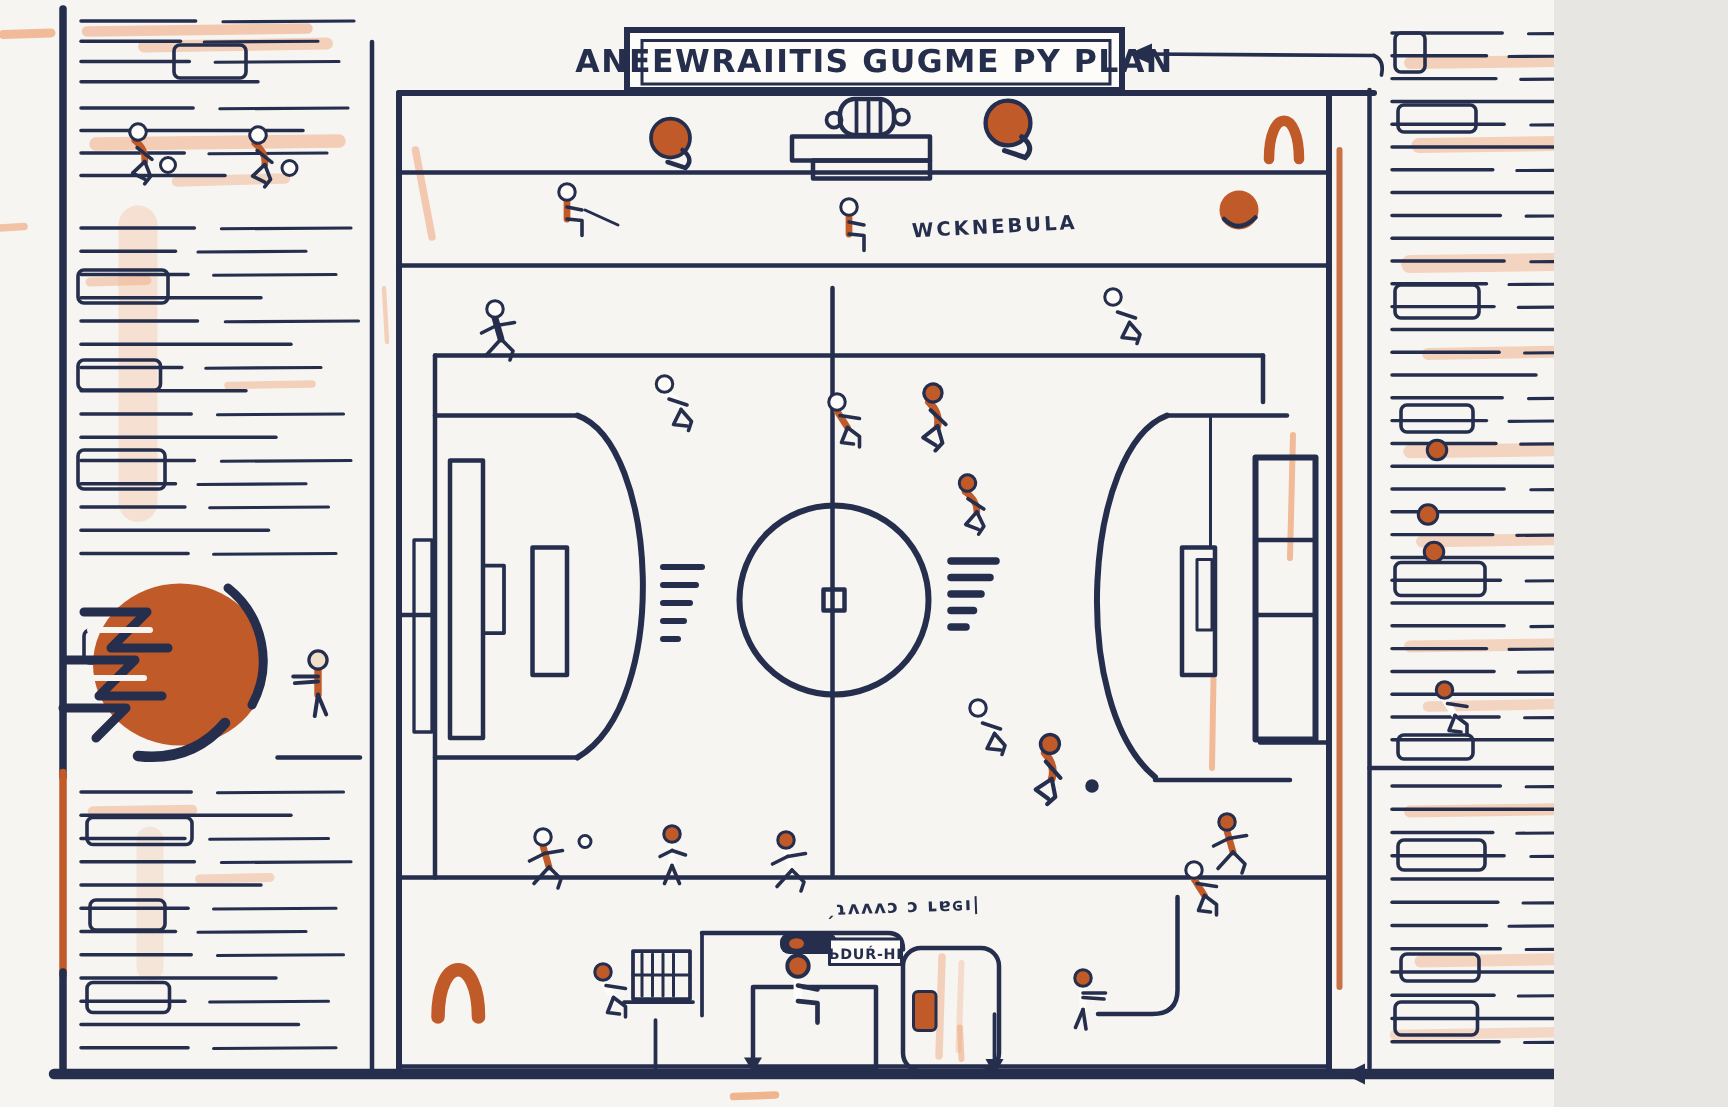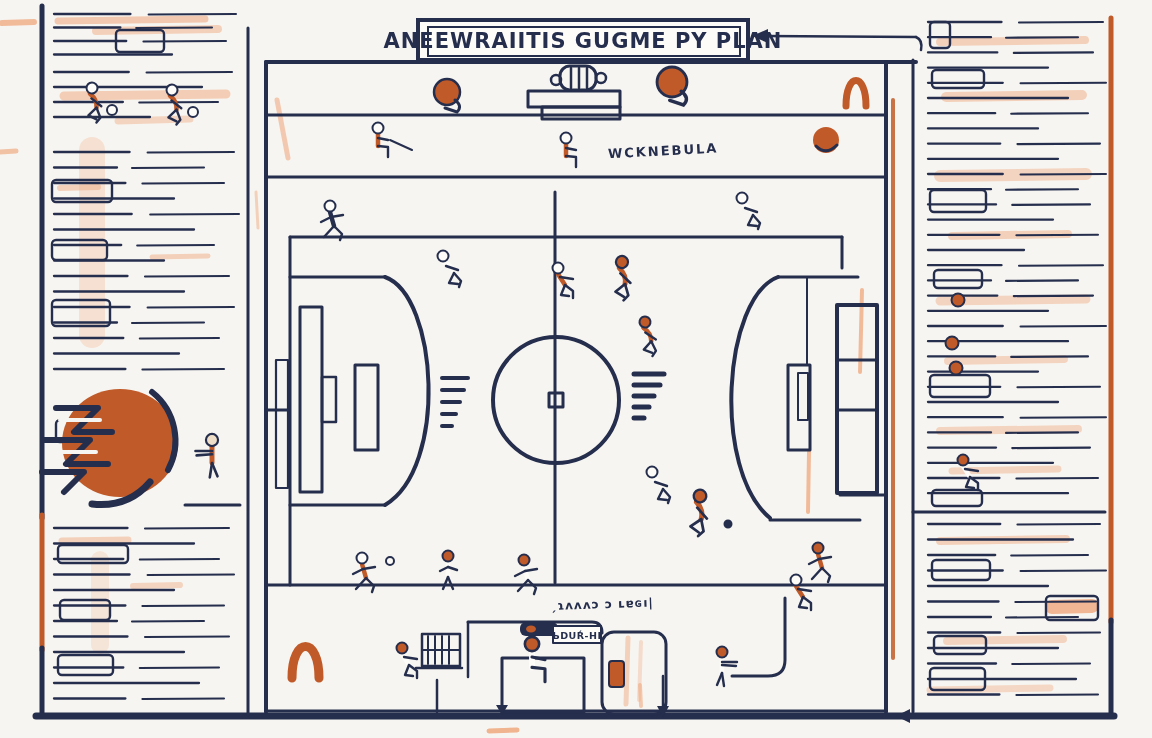--- a/index.html
+++ b/index.html
@@ -1,16 +1,16 @@
 <!DOCTYPE html>
 <html><head>
 <meta charset="utf-8">
 <style>
   html,body{margin:0;padding:0;background:#e8e6e2;}
-  .canvas{position:relative;width:1152px;height:738px;background:#f7f5f1;overflow:hidden;}
+  .canvas{position:relative;width:1036px;height:738px;background:#f7f5f1;overflow:hidden;}
   svg{display:block;}
   text{font-family:"DejaVu Sans","Liberation Sans",sans-serif;fill:#252e4d;}
   .title-text{font-weight:bold;font-size:21px;letter-spacing:1px;}
   .note-text{font-weight:600;font-size:13px;letter-spacing:2px;}
   .note-small{font-weight:600;font-size:12px;letter-spacing:1px;}
   .tag-text{font-weight:bold;font-size:9.5px;letter-spacing:0.5px;}
 </style>
 </head>
 <body>
 

